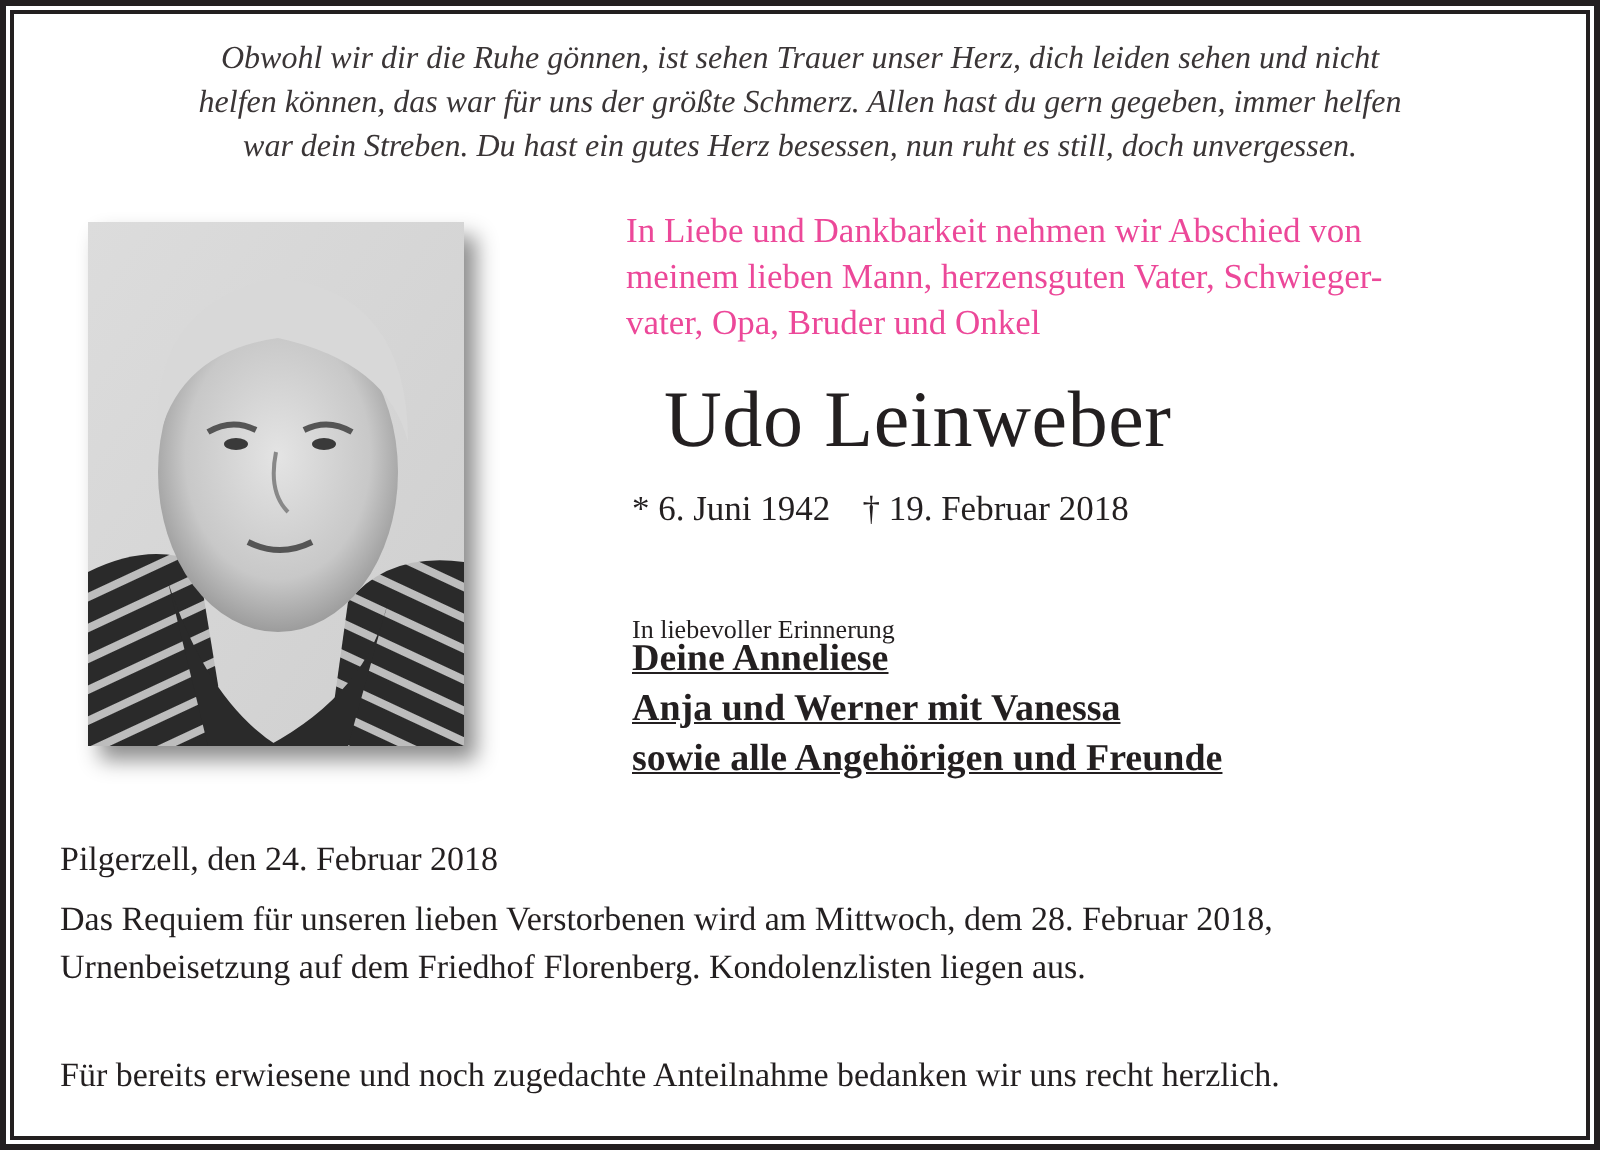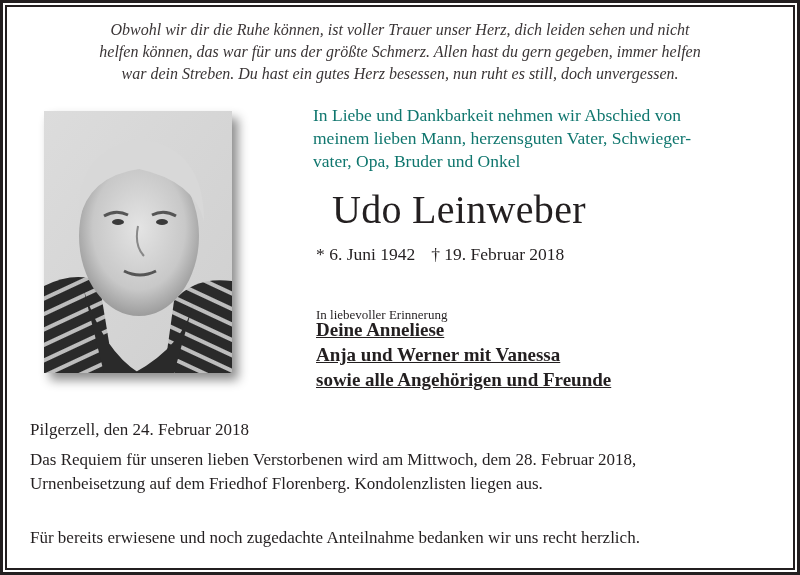--- a/index.html
+++ b/index.html
@@ -3,41 +3,41 @@
 <meta charset="utf-8">
 <style>
   html, body { margin: 0; padding: 0; background: #ffffff; }
   body { width: 800px; height: 575px; position: relative; overflow: hidden; font-family: "Liberation Serif", "DejaVu Serif", serif; color: #231f20; }
   .frame-outer { position: absolute; left: 0; top: 0; width: 800px; height: 575px; box-sizing: border-box; border: 3px solid #231f20; }
   .frame-inner { position: absolute; left: 5px; top: 5px; right: 5px; bottom: 5px; border: 2px solid #231f20; }
   .poem { position: absolute; left: 10px; top: 19px; width: 780px; text-align: center; font-style: italic; font-size: 16px; line-height: 22px; color: #3a3536; }
   .poem div { white-space: nowrap; }
   .photo-wrap { position: absolute; left: 44px; top: 111px; width: 188px; height: 262px; box-shadow: 6px 7px 10px rgba(0,0,0,0.45); background: #d9d9d9; overflow: hidden; }
   .photo-wrap svg { display: block; }
-  .intro { position: absolute; left: 313px; top: 104px; font-size: 17.5px; line-height: 23px; color: #0f766e; }
+  .intro { position: absolute; left: 313px; top: 104px; font-size: 17.5px; line-height: 23px; color: #ec4899; }
   .intro div { white-space: nowrap; }
   .name { position: absolute; left: 332px; top: 186px; font-size: 40px; font-weight: normal; letter-spacing: 0.3px; line-height: 48px; white-space: nowrap; }
   .dates { position: absolute; left: 316px; top: 243px; font-size: 17.5px; line-height: 22px; white-space: nowrap; }
   .dates .gap { display: inline-block; width: 16px; }
   .memory { position: absolute; left: 316px; top: 304px; font-size: 13px; line-height: 22px; white-space: nowrap; }
   .mourners { position: absolute; left: 316px; top: 317px; font-size: 19px; font-weight: bold; line-height: 25px; text-decoration: underline; }
   .mourners div { white-space: nowrap; }
   .place-date { position: absolute; left: 30px; top: 419px; font-size: 17px; line-height: 22px; white-space: nowrap; }
   .requiem { position: absolute; left: 30px; top: 448px; font-size: 17px; line-height: 24px; }
   .requiem div { white-space: nowrap; }
   .thanks { position: absolute; left: 30px; top: 527px; font-size: 17px; line-height: 22px; white-space: nowrap; }
 </style>
 </head>
 <body>
 
 <div class="frame-outer"></div>
 <div class="frame-inner"></div>
 
 <div class="poem">
-  <div>Obwohl wir dir die Ruhe können, ist voller Trauer unser Herz, dich leiden sehen und nicht</div>
+  <div>Obwohl wir dir die Ruhe gönnen, ist sehen Trauer unser Herz, dich leiden sehen und nicht</div>
   <div>helfen können, das war für uns der größte Schmerz. Allen hast du gern gegeben, immer helfen</div>
   <div>war dein Streben. Du hast ein gutes Herz besessen, nun ruht es still, doch unvergessen.</div>
 </div>
 
 <div class="photo-wrap">
   <svg width="188" height="262" viewBox="0 0 188 262">
     <defs>
       <linearGradient id="bg" x1="0" y1="0" x2="1" y2="1">
         <stop offset="0" stop-color="#dcdcdc"></stop>
         <stop offset="1" stop-color="#cfcfcf"></stop>

